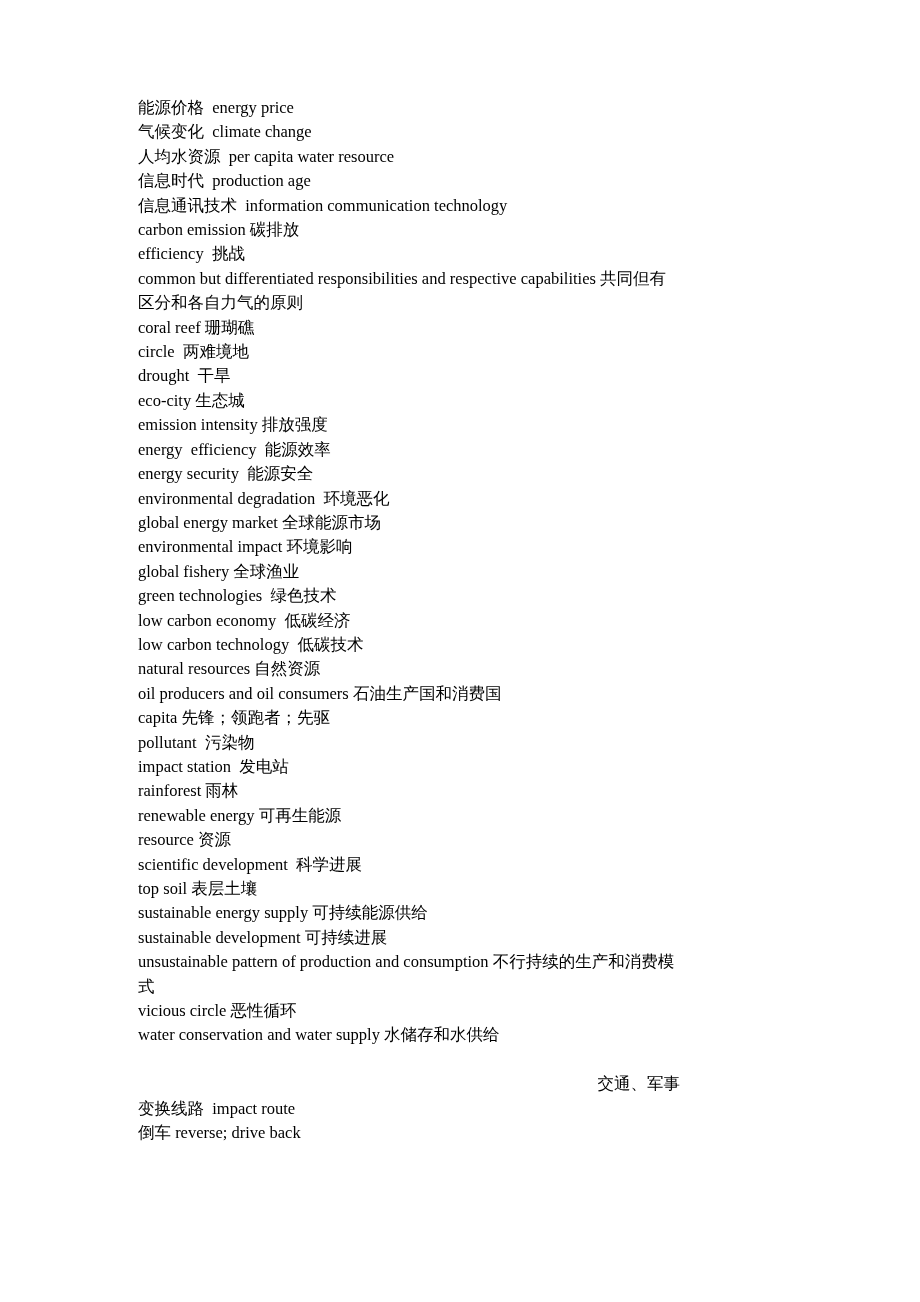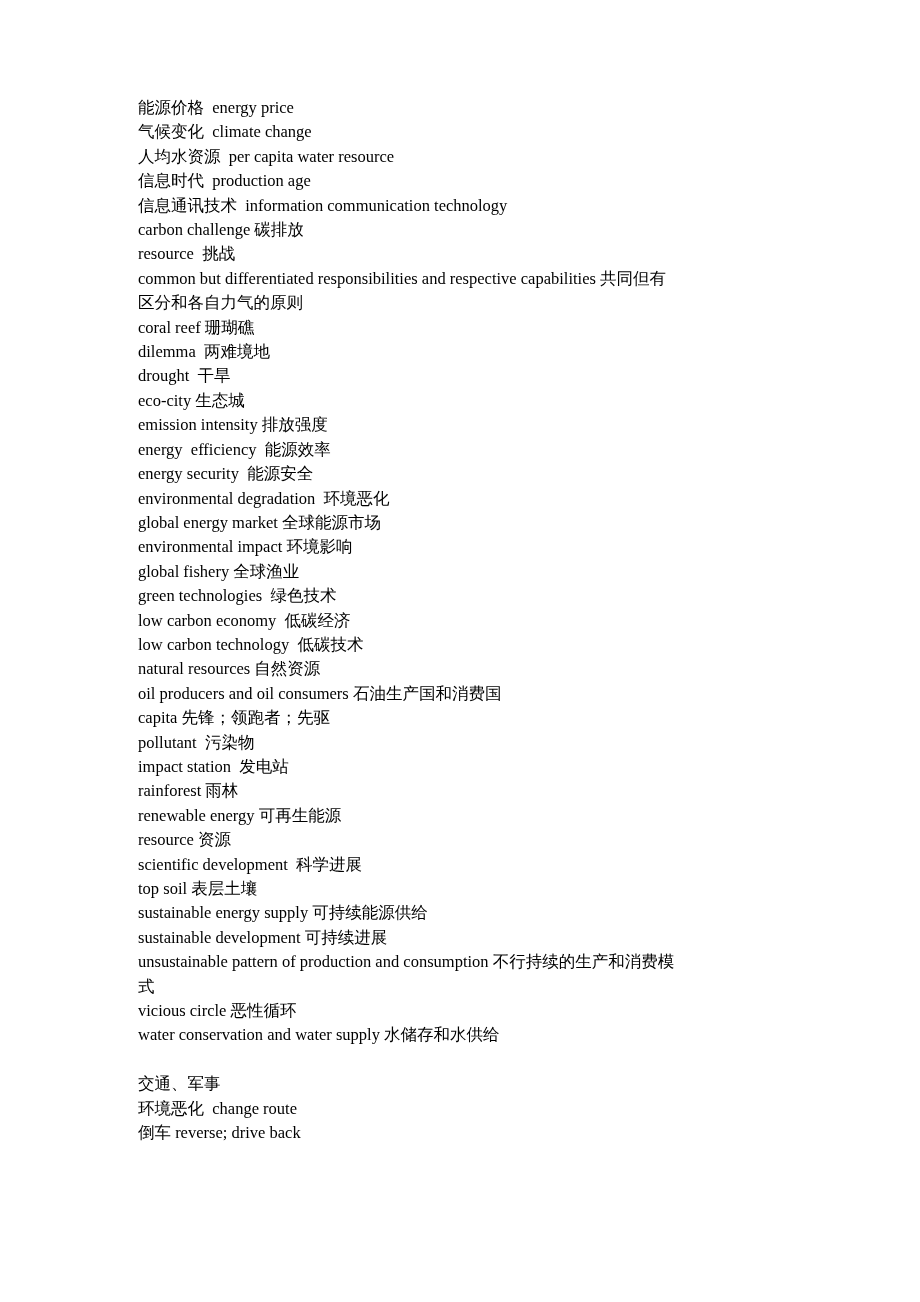--- a/index.html
+++ b/index.html
@@ -41,39 +41,40 @@
   .para.blank {
     height: 24.4px;
     white-space: pre;
   }
   .section-head {
     margin: 0;
     padding: 0;
     font-size: 16.5px;
     line-height: 24.4px;
     white-space: pre-wrap;
+    text-align: right;
   }
 </style>
 </head>
 <body>
 
 <div id="page">
   <div class="doc-body">
 
     <div>
       <p class="para">能源价格  energy price</p>
       <p class="para">气候变化  climate change</p>
       <p class="para">人均水资源  per capita water resource</p>
       <p class="para">信息时代  production age</p>
       <p class="para">信息通讯技术  information communication technology</p>
-      <p class="para">carbon challenge 碳排放</p>
-      <p class="para">resource  挑战</p>
+      <p class="para">carbon emission 碳排放</p>
+      <p class="para">efficiency  挑战</p>
       <p class="para">common but differentiated responsibilities and respective capabilities 共同但有区分和各自力气的原则</p>
       <p class="para">coral reef 珊瑚礁</p>
-      <p class="para">dilemma  两难境地</p>
+      <p class="para">circle  两难境地</p>
       <p class="para">drought  干旱</p>
       <p class="para">eco-city 生态城</p>
       <p class="para">emission intensity 排放强度</p>
       <p class="para">energy  efficiency  能源效率</p>
       <p class="para">energy security  能源安全</p>
       <p class="para">environmental degradation  环境恶化</p>
       <p class="para">global energy market 全球能源市场</p>
       <p class="para">environmental impact 环境影响</p>
       <p class="para">global fishery 全球渔业</p>
       <p class="para">green technologies  绿色技术</p>
@@ -93,18 +94,18 @@
       <p class="para">sustainable development 可持续进展</p>
       <p class="para">unsustainable pattern of production and consumption 不行持续的生产和消费模式</p>
       <p class="para">vicious circle 恶性循环</p>
       <p class="para">water conservation and water supply 水储存和水供给</p>
     </div>
 
     <p class="para blank">&nbsp;</p>
 
     <div>
       <p class="section-head">交通、军事</p>
-      <p class="para">环境恶化  change route</p>
+      <p class="para">变换线路  impact route</p>
       <p class="para">倒车 reverse; drive back</p>
     </div>
 
   </div>
 </div>
 
 </body></html>

